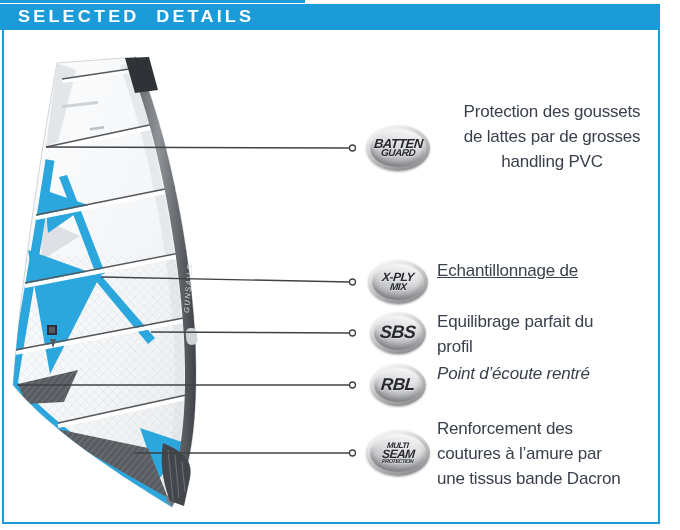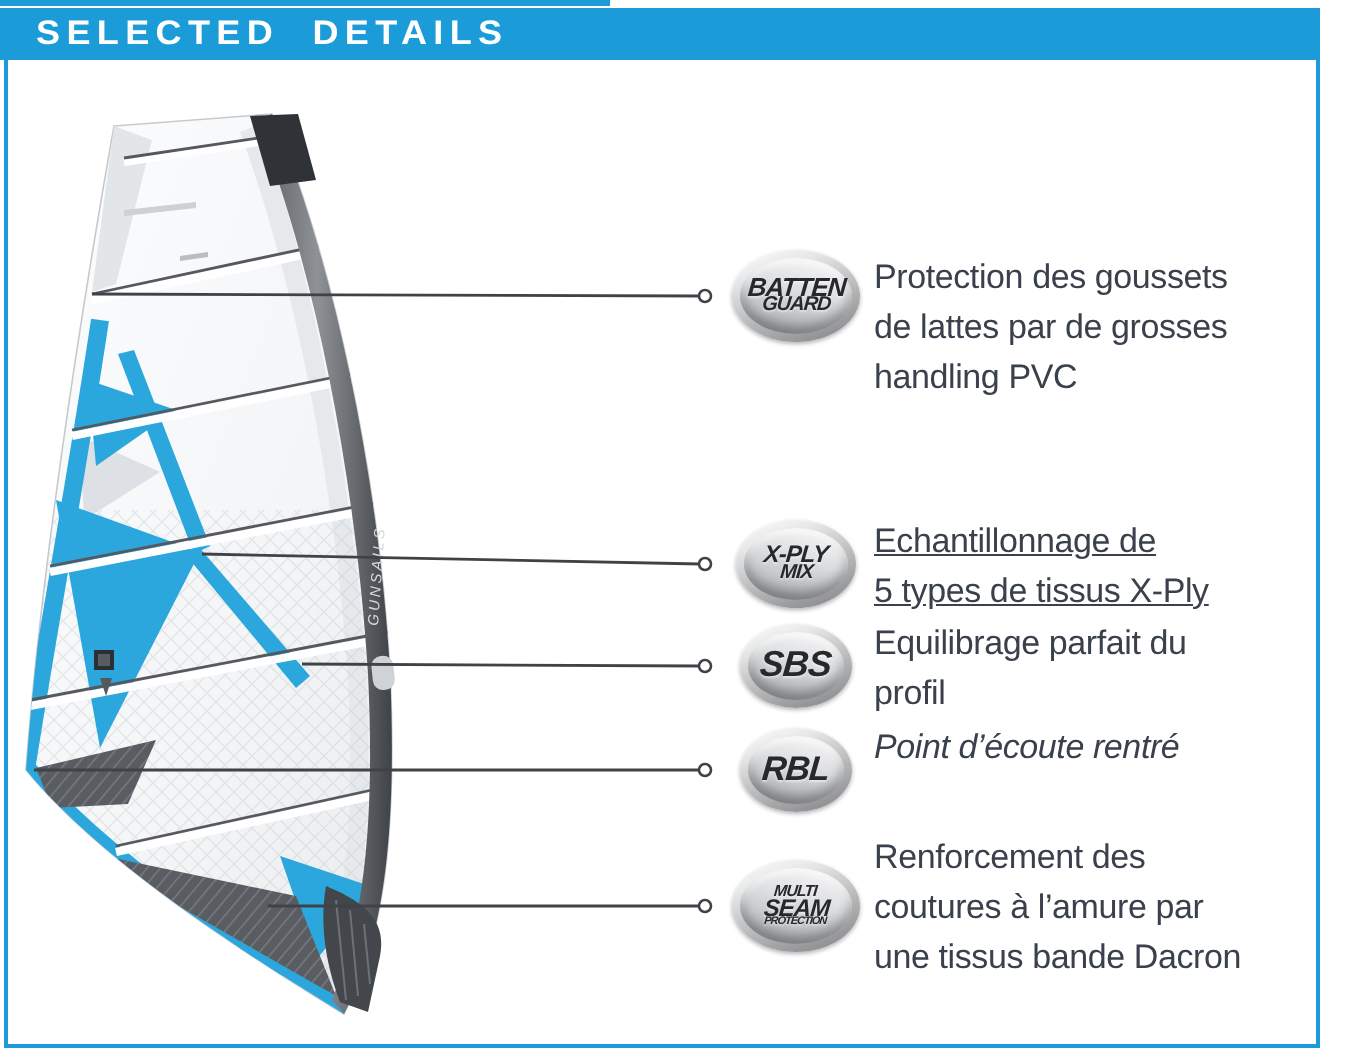--- a/index.html
+++ b/index.html
@@ -49,21 +49,21 @@
   .badge-2{left:368px;top:260px;width:60px;height:44px;}
   .badge-3{left:370px;top:312px;width:56px;height:42px;}
   .badge-4{left:370px;top:364px;width:56px;height:42px;}
   .badge-5{left:366px;top:430px;width:64px;height:46px;}
   
   .callout-text{
     position:absolute;left:437px;width:230px;color:#3a414c;font-size:17px;line-height:25px;
     letter-spacing:-.2px;
   }
   .callout-text div{white-space:nowrap;}
-  .text-1{top:126px;} .text-2{top:258px;text-decoration:underline;} .text-3{top:309px;} .text-4{top:361px;font-style:italic;} .text-5{top:416px;}
+  .text-1{top:99px;text-align:center;} .text-2{top:258px;text-decoration:underline;} .text-3{top:309px;} .text-4{top:361px;font-style:italic;} .text-5{top:416px;}
 </style>
 </head>
 <body>
 
 <div class="page">
 
   <div class="top-accent"></div>
 
   <div class="header-bar">
     <span class="header-title">SELECTED DETAILS</span>
@@ -206,21 +206,20 @@
     </div>
   </div>
 
   <div class="callout-text text-1">
     <div>Protection des goussets</div>
     <div>de lattes par de grosses</div>
     <div>handling PVC</div>
   </div>
   <div class="callout-text text-2">
     <div>Echantillonnage de</div>
-    <div>5 types de tissus X-Ply</div>
   </div>
   <div class="callout-text text-3">
     <div>Equilibrage parfait du</div>
     <div>profil</div>
   </div>
   <div class="callout-text text-4">
     <div>Point d’écoute rentré</div>
   </div>
   <div class="callout-text text-5">
     <div>Renforcement des</div>

